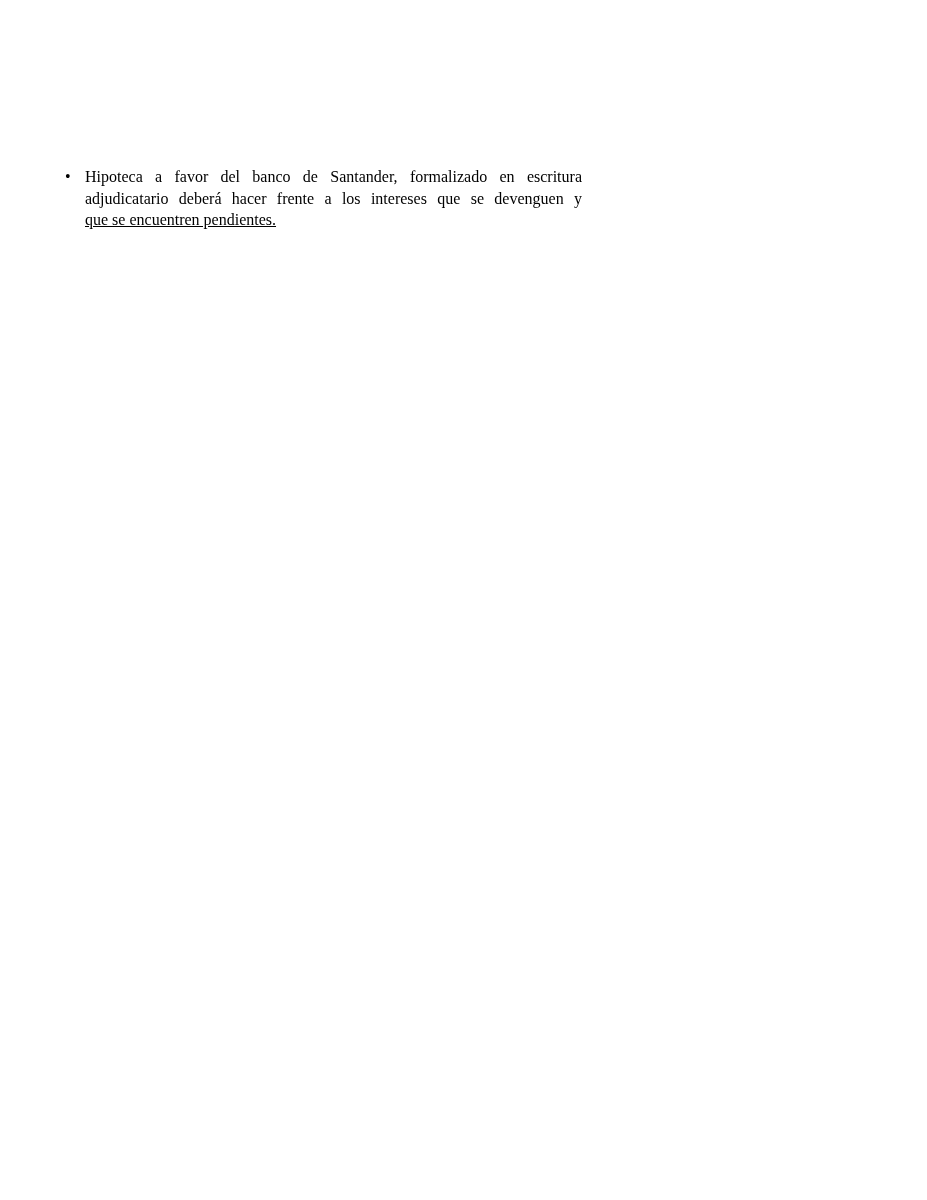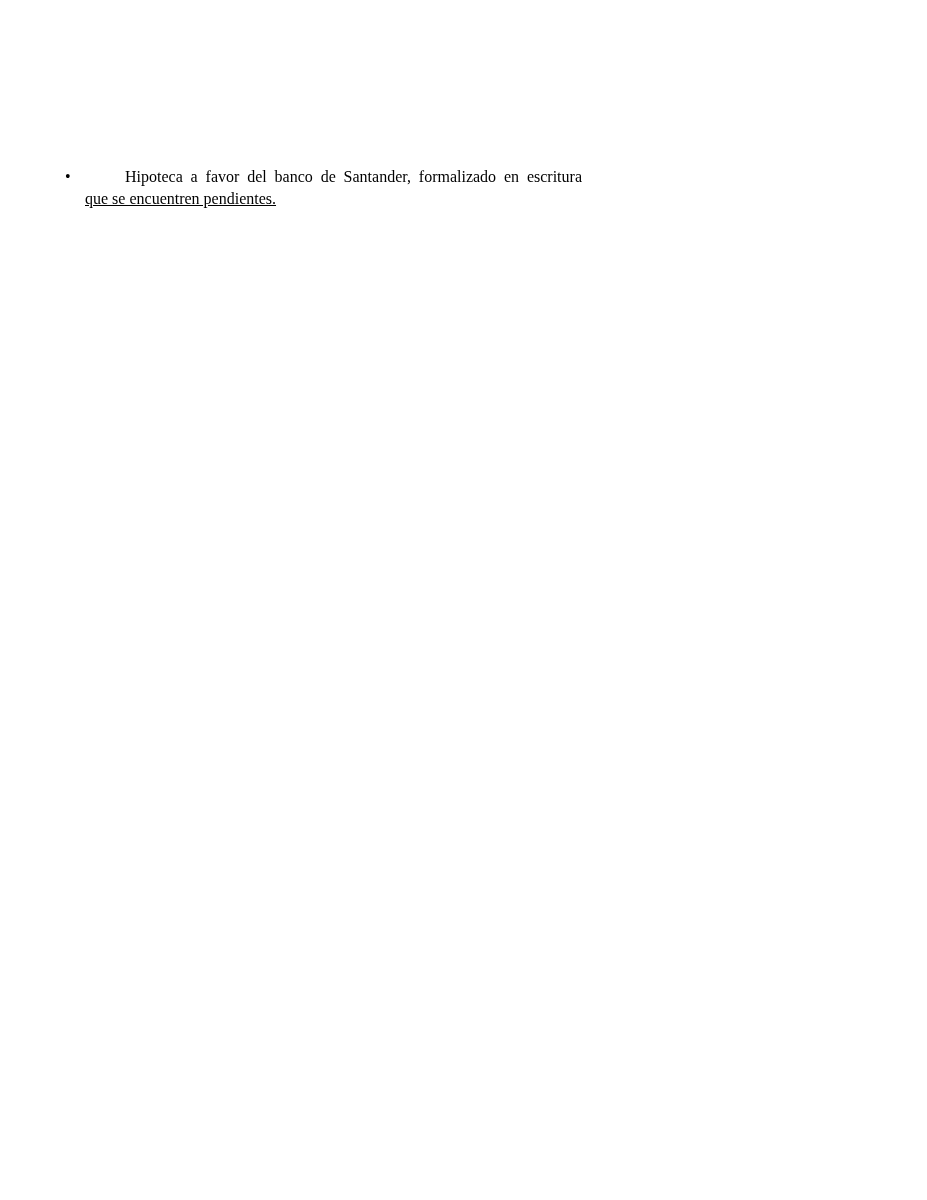--- a/index.html
+++ b/index.html
@@ -38,31 +38,31 @@
     font-size: 16px;
     line-height: 21.7px;
     color: #000000;
   }
   .line {
     text-align: justify;
   }
   
   .line.full {
     text-align-last: justify;
-    margin-left: 40px;
   }
   .line.last {
     text-align-last: left;
     text-decoration: underline;
   }
 </style>
 </head>
 <body>
 
 <div class="page">
   <div class="bullet-item">
     <span class="bullet-marker">•</span>
     <div class="paragraph">
       <div class="line full">Hipoteca a favor del banco de Santander, formalizado en escritura</div>
+      <div class="line full">adjudicatario deberá hacer frente a los intereses que se devenguen y</div>
       <div class="line last">que se encuentren pendientes.</div>
     </div>
   </div>
 </div>
 
 </body></html>

